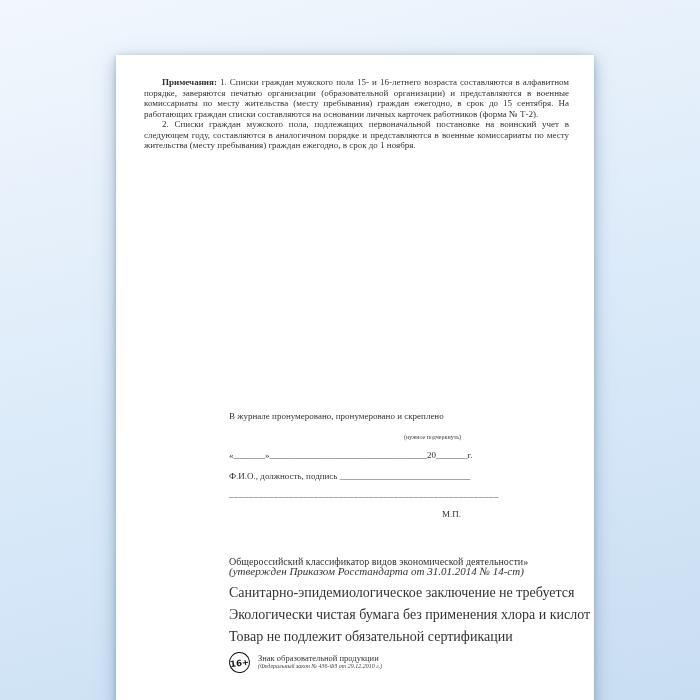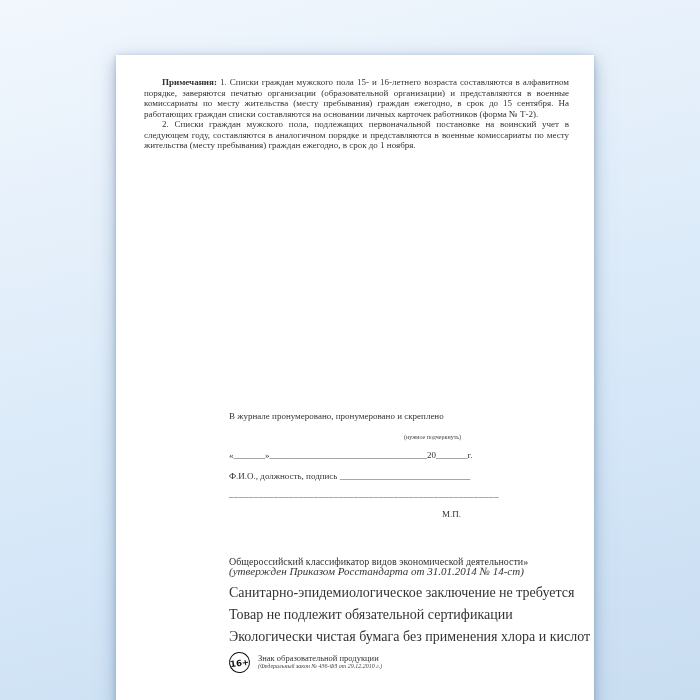--- a/index.html
+++ b/index.html
@@ -115,22 +115,22 @@
     <p class="date-row">«_______»___________________________________20_______г.</p>
     <p class="fio-row">Ф.И.О., должность, подпись _____________________________</p>
     <p class="blank-row">______________________________________________________</p>
     <p class="mp-row">М.П.</p>
   </div>
 
   <div class="products">
     <p class="l2">Общероссийский классификатор видов экономической деятельности»</p>
     <p class="l3">(утвержден Приказом Росстандарта от 31.01.2014 № 14-ст)</p>
     <p class="gap-line">Санитарно-эпидемиологическое заключение не требуется</p>
+    <p class="gap-line">Экологически чистая бумага без применения хлора и кислот</p>
     <p class="gap-line">Товар не подлежит обязательной сертификации</p>
-    <p class="gap-line">Экологически чистая бумага без применения хлора и кислот</p>
     <div class="sign-row">
       <div class="age-badge">16+</div>
       <div class="sign-text">
         <p class="sign-title">Знак образовательной продукции</p>
         <p class="sign-law">(Федеральный закон № 436-ФЗ от 29.12.2010 г.)</p>
       </div>
     </div>
   </div>
 
 </div>

